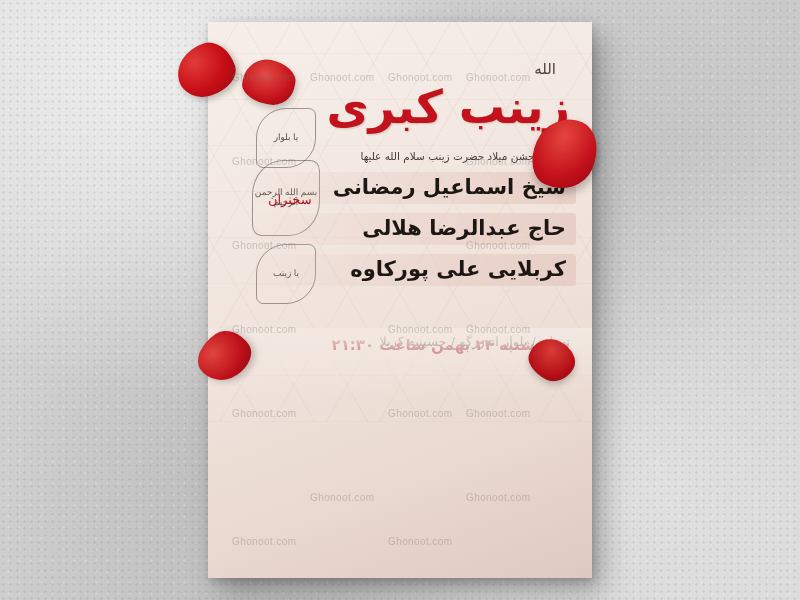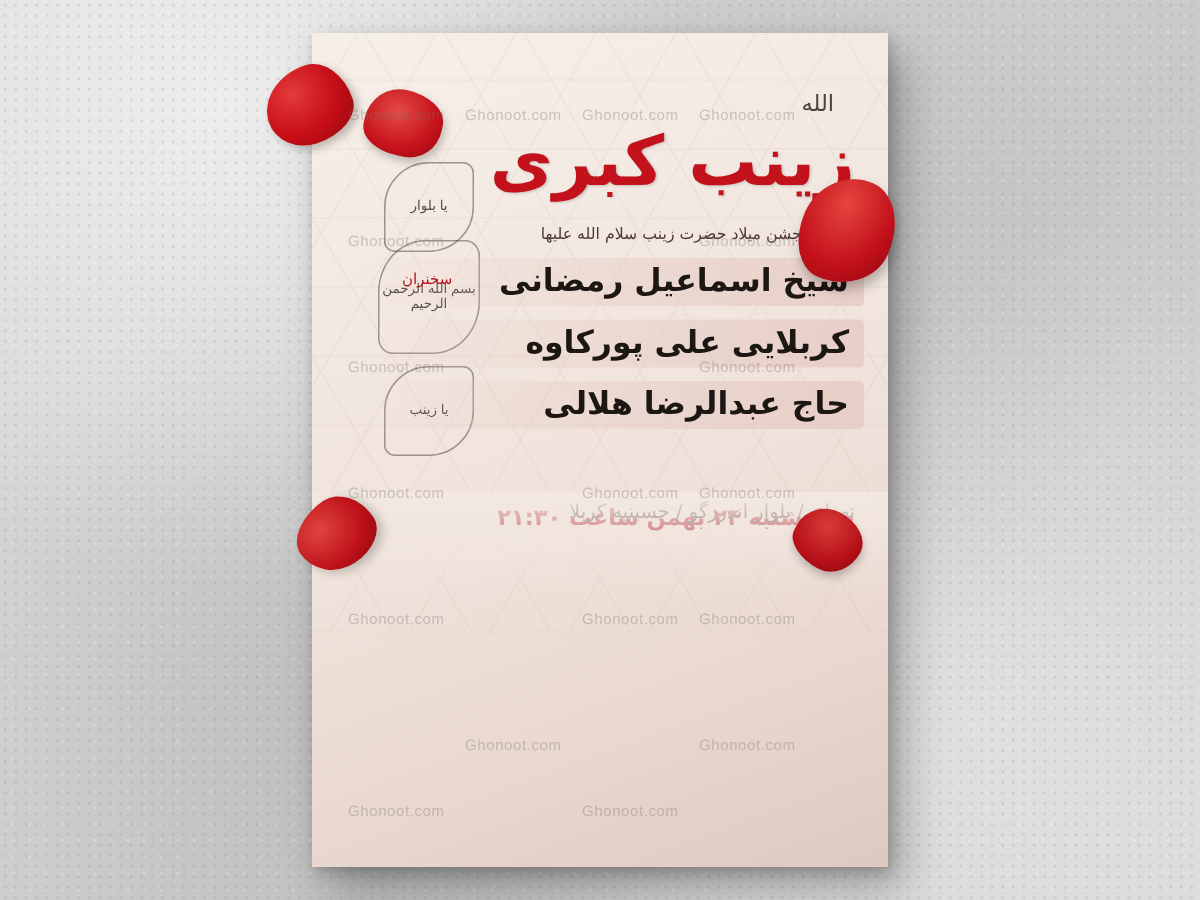--- a/index.html
+++ b/index.html
@@ -207,23 +207,23 @@
   .speaker-name {
     color: #1d1713;
     font-size: 21px;
     font-weight: bold;
     line-height: 1.15;
     font-family: "DejaVu Sans", sans-serif;
   }
   .speaker-tag {
     position: absolute;
     left: 12px;
-    top: 8px;
+    top: 20px;
     color: #b4121b;
-    font-size: 10px;
+    font-size: 13px;
     font-family: Liberation Serif, serif;
   }
 
   .event-time {
     position: absolute;
     right: 22px;
     top: 290px;
     width: 300px;
     text-align: right;
     color: #a40f18;
@@ -389,25 +389,25 @@
     <div class="calligraphy-main">زینب کبری</div>
     <div class="subtitle-line">مراسم جشن میلاد حضرت زینب سلام الله علیها</div>
 
     <div class="speakers">
       <div class="speaker-row">
         <span class="speaker-tag">سخنران</span>
         <div class="speaker-name">شیخ اسماعیل رمضانی</div>
       </div>
       <div class="speaker-row">
         <span class="speaker-tag"></span>
-        <div class="speaker-name">کربلایی علی پورکاوه</div>
+        <div class="speaker-name">حاج عبدالرضا هلالی</div>
       </div>
       <div class="speaker-row">
         <span class="speaker-tag"></span>
-        <div class="speaker-name">حاج عبدالرضا هلالی</div>
+        <div class="speaker-name">کربلایی علی پورکاوه</div>
       </div>
     </div>
 
     <div class="event-time">چهارشنبه ۲۴ بهمن ساعت ۲۱:۳۰</div>
     <div class="event-place">تهران / بلوار اندرزگو / حسینیه کربلا</div>
 
 
     <div class="poster-fade"></div>
   </div>
 

